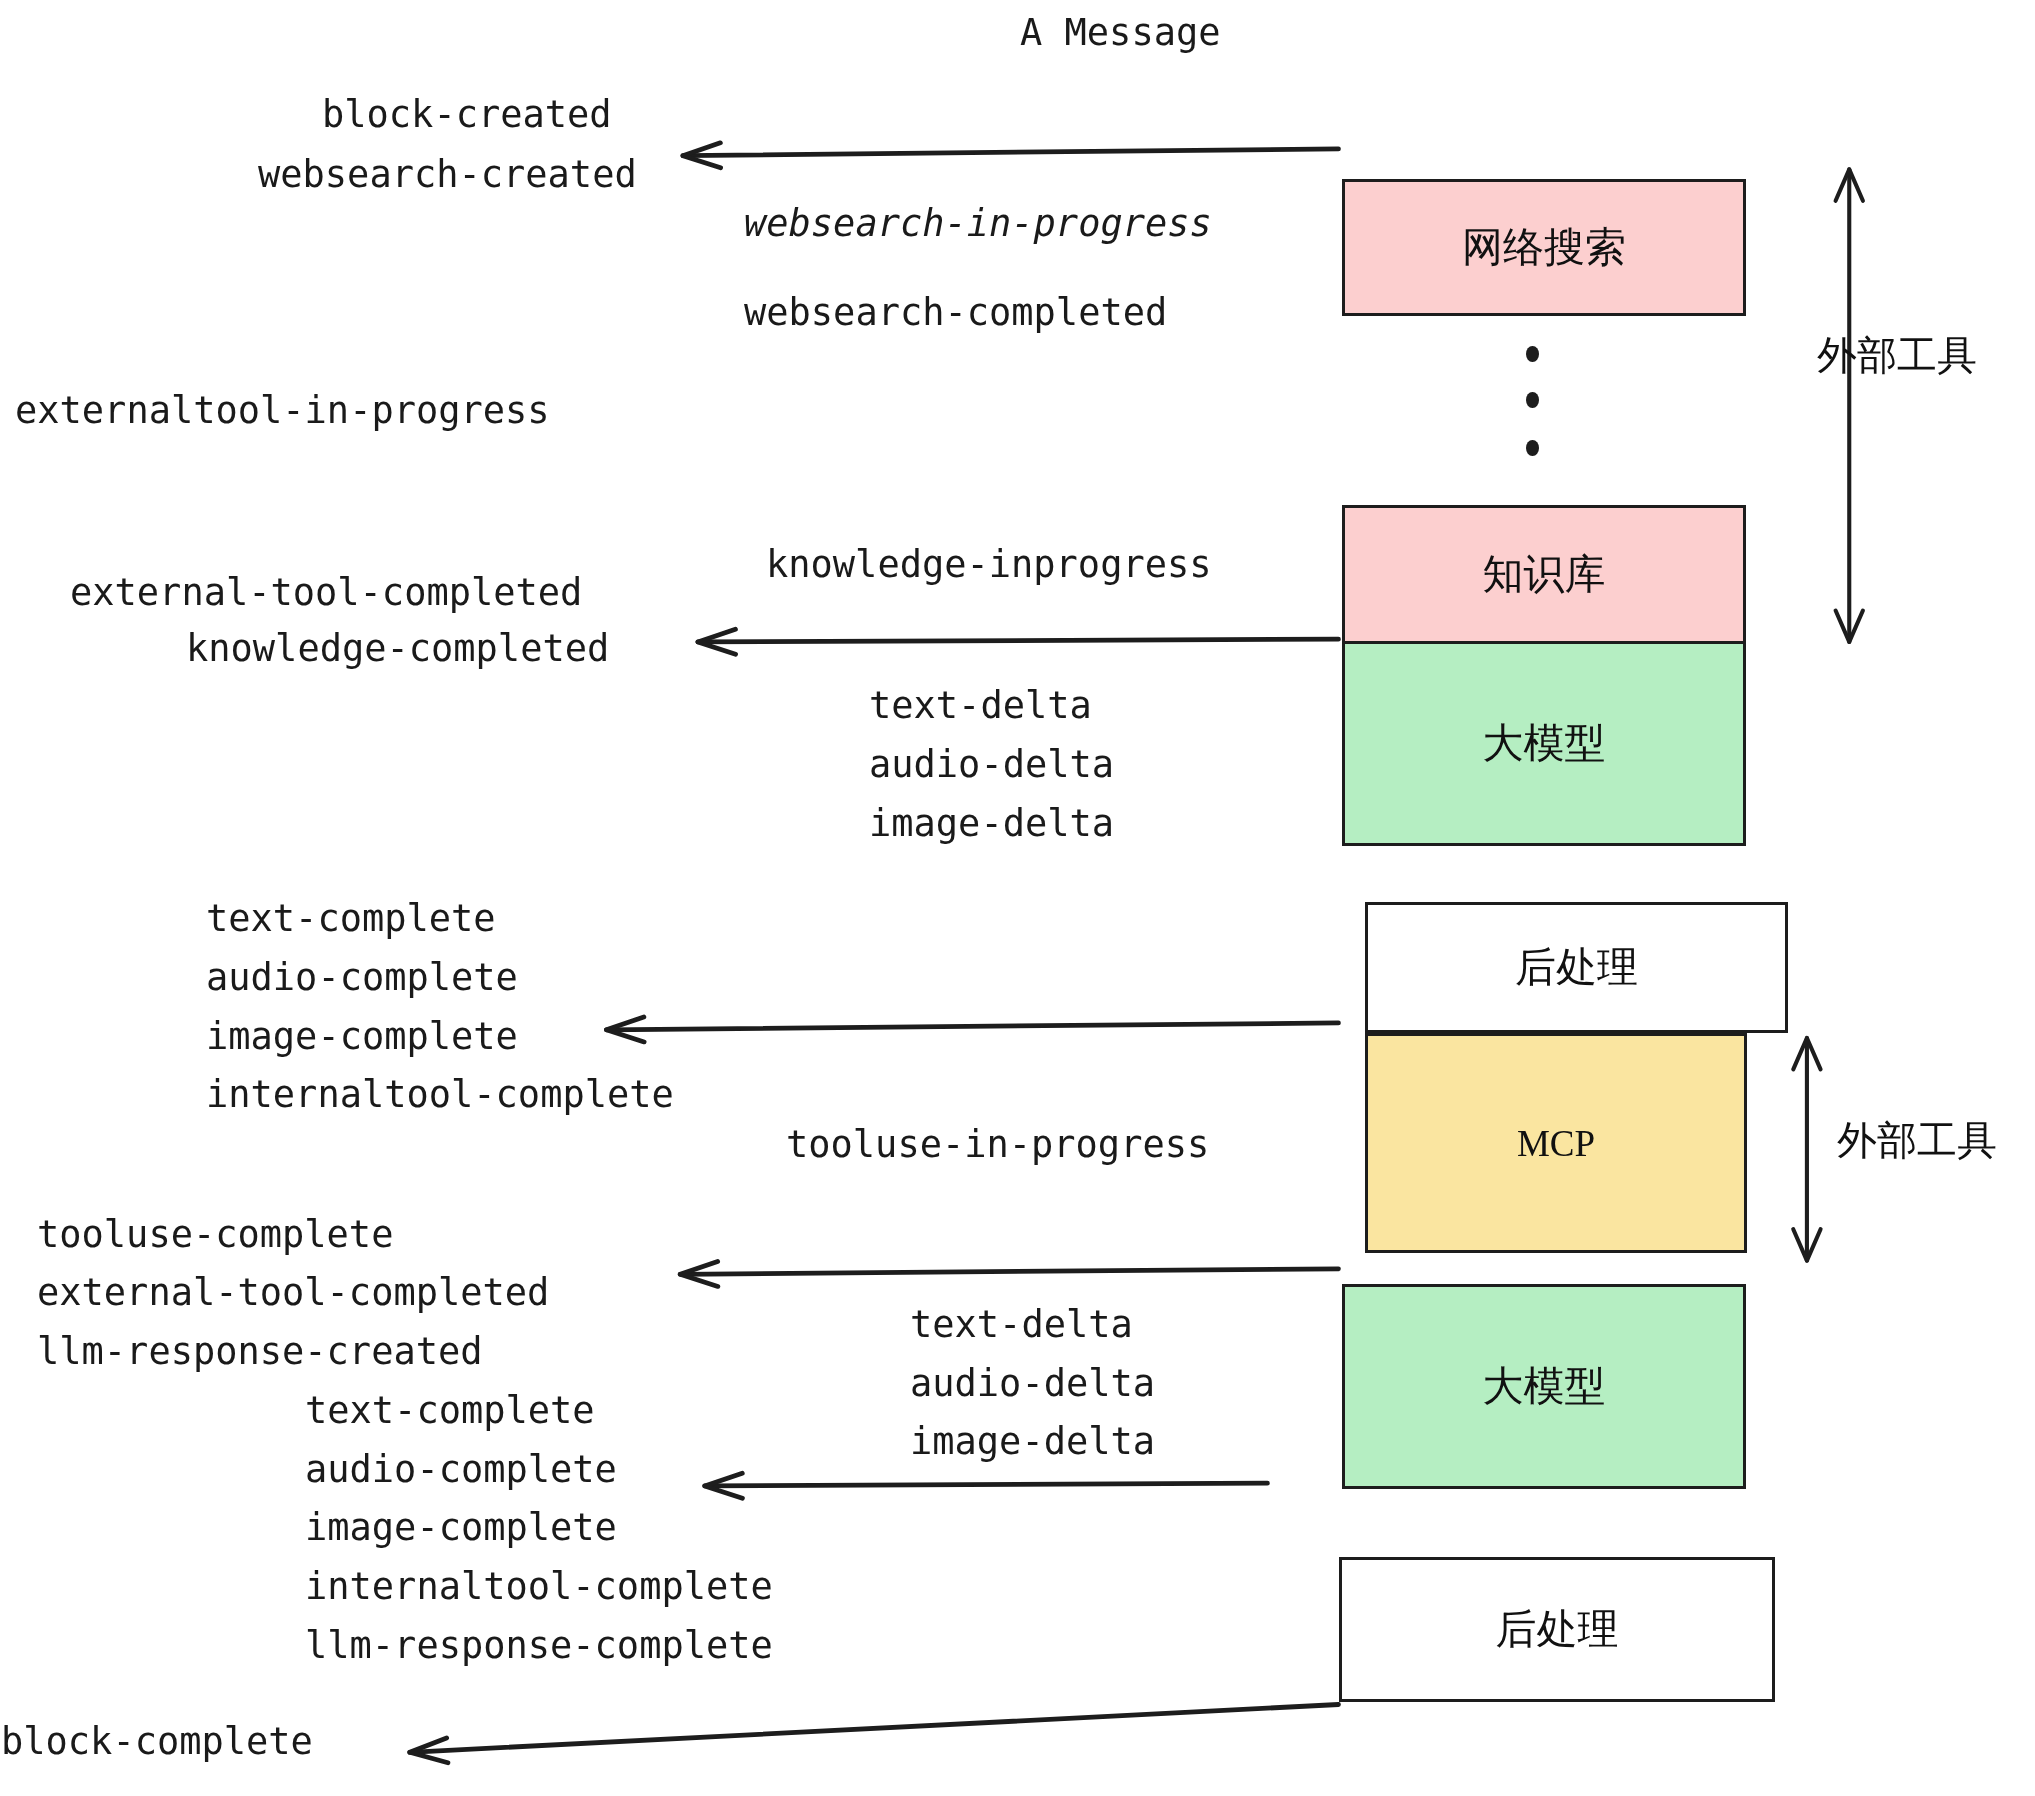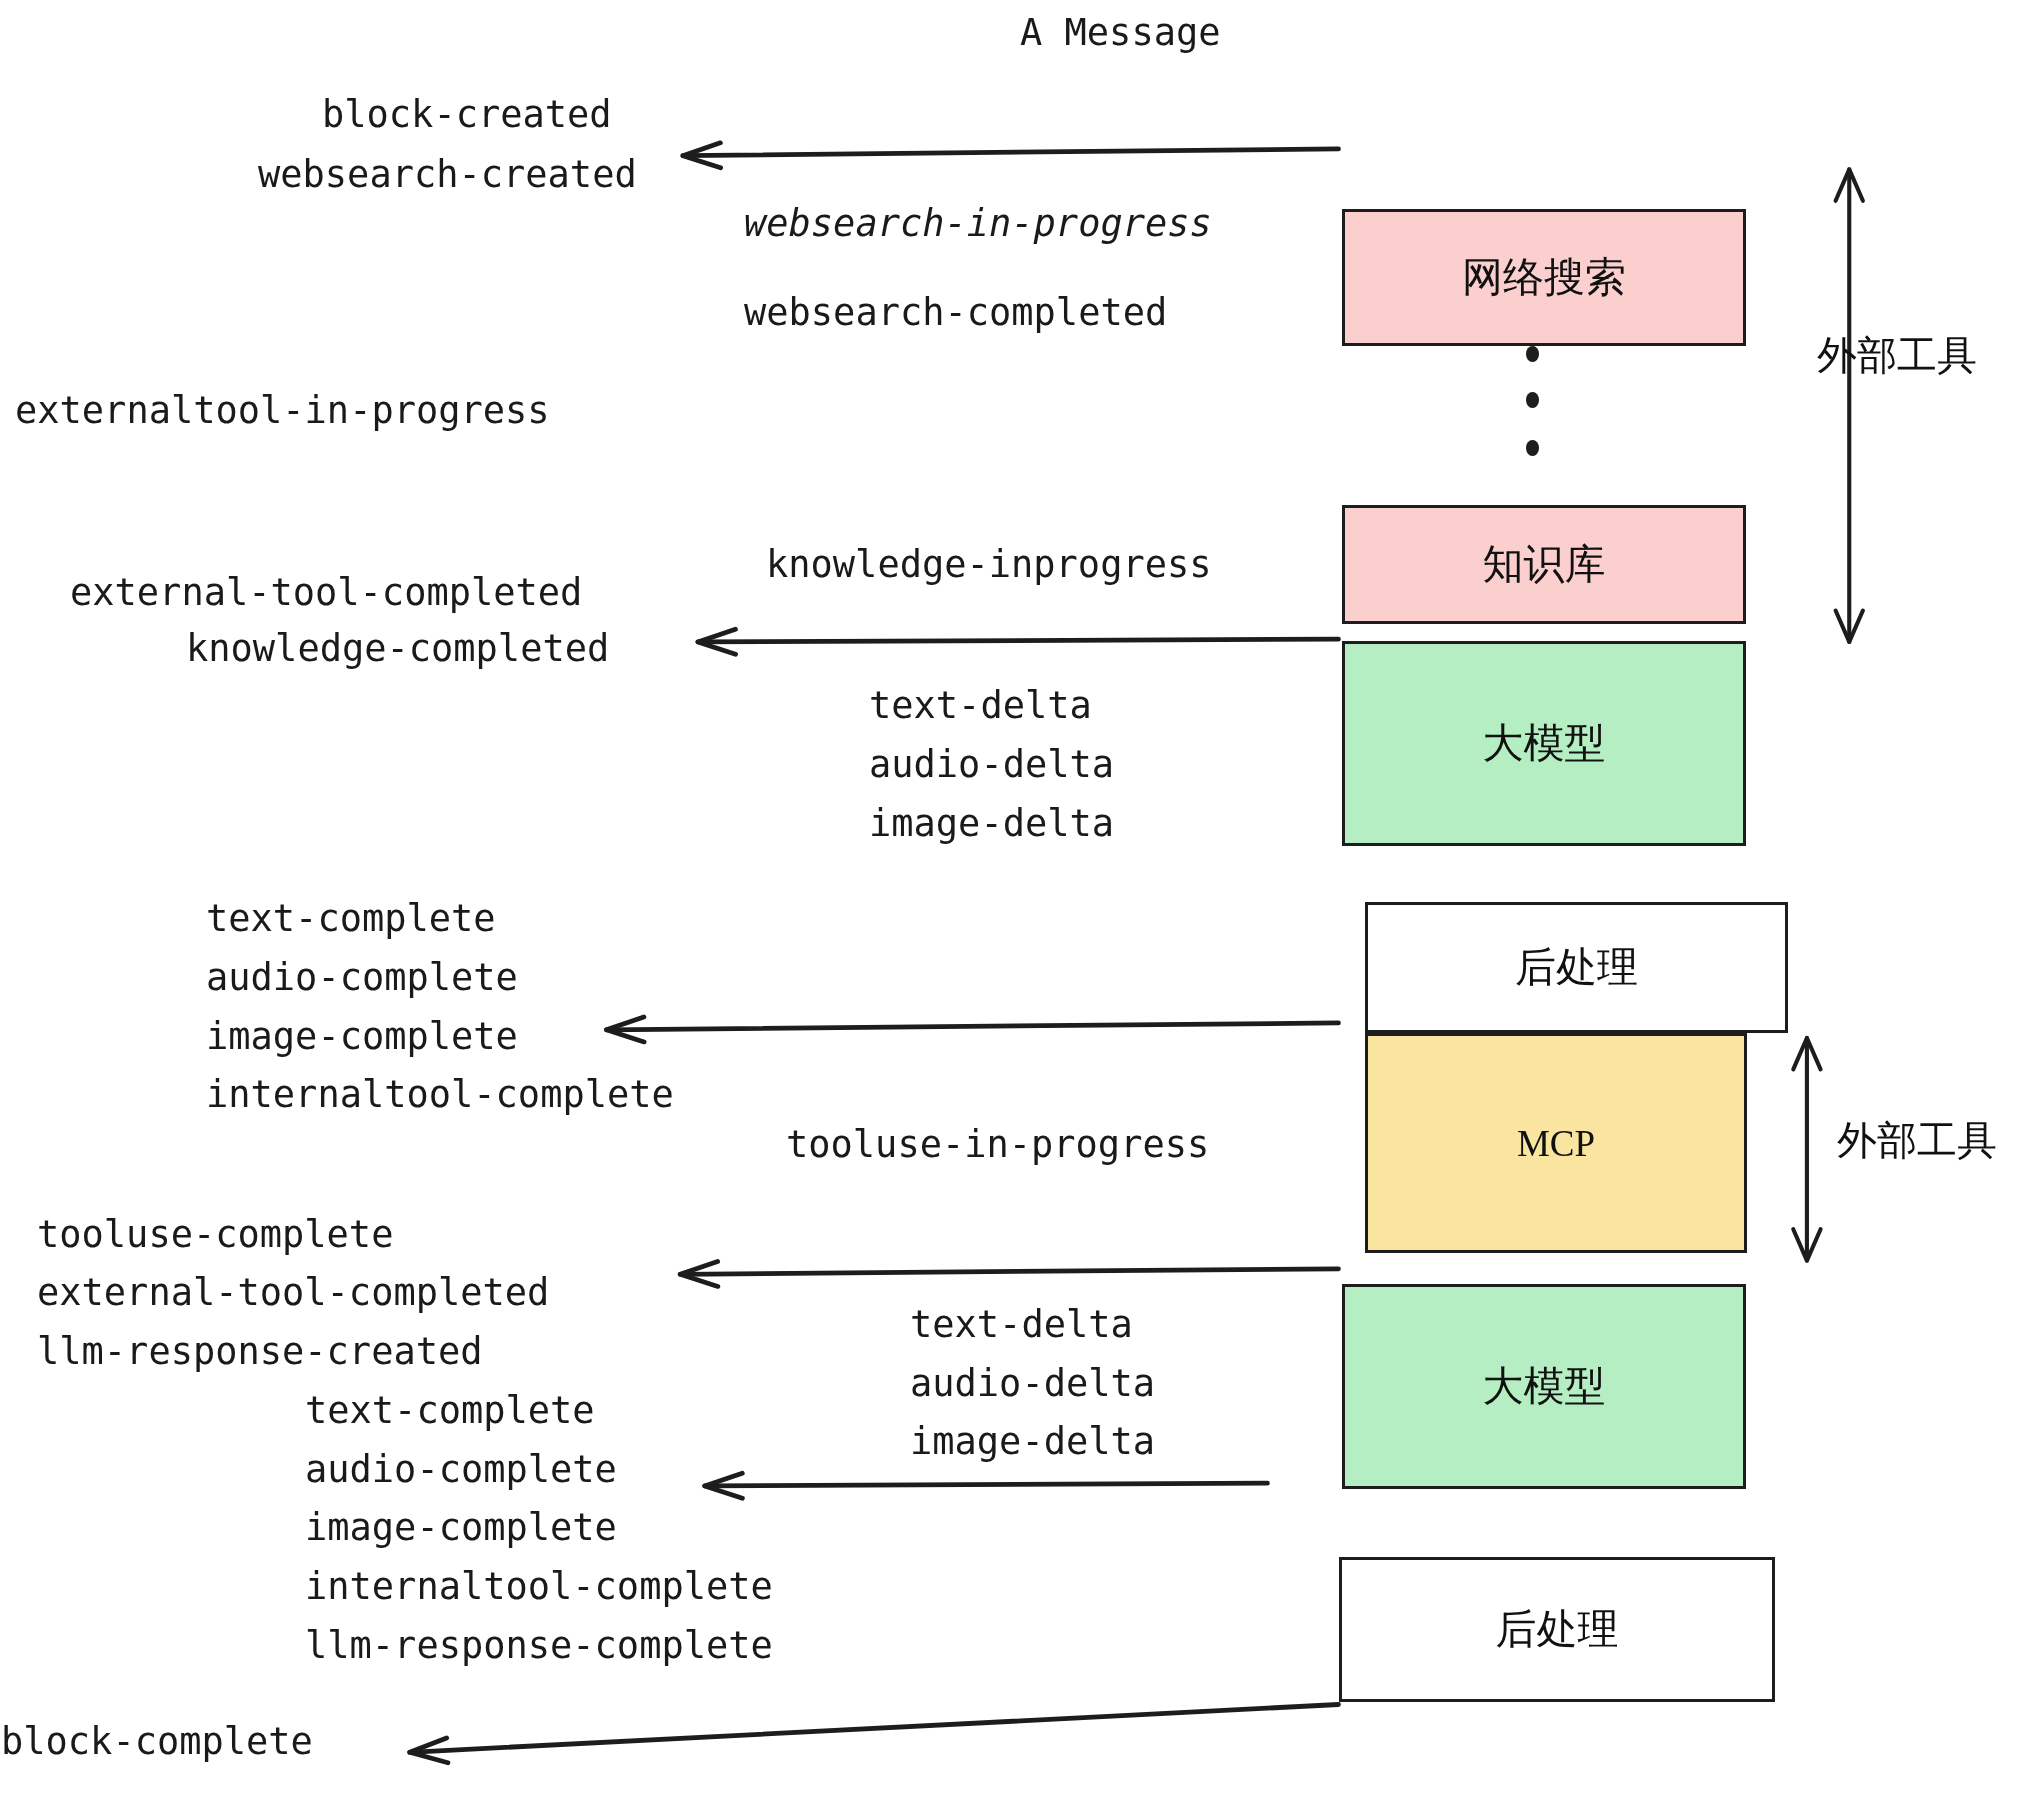--- a/index.html
+++ b/index.html
@@ -56,22 +56,22 @@
         </g>
         <g>
           <line x1="2646" y1="1520" x2="2646" y2="1846"></line>
           <polyline points="2626,1566 2646,1520 2666,1566"></polyline>
           <polyline points="2626,1800 2646,1846 2666,1800"></polyline>
         </g>
       </g>
   </svg>
 
   <div id="boxes-layer">
-      <div class="box" style="left: 1342px; top: 179px; width: 404px; height: 137px; background: rgb(252, 207, 207); border-color: rgb(29, 29, 29); margin-top: 30px;">网络搜索</div>
-      <div class="box" style="left: 1342px; top: 505px; width: 404px; height: 119px; background: rgb(252, 207, 207); border-color: rgb(29, 29, 29);">知识库</div>
+      <div class="box" style="left: 1342px; top: 179px; width: 404px; height: 137px; background: rgb(252, 207, 207); border-color: rgb(29, 29, 29);">网络搜索</div>
+      <div class="box" style="left: 1342px; top: 505px; width: 404px; height: 139px; background: rgb(252, 207, 207); border-color: rgb(29, 29, 29);">知识库</div>
       <div class="box" style="left: 1342px; top: 641px; width: 404px; height: 205px; background: rgb(181, 238, 194); border-color: rgb(29, 29, 29);">大模型</div>
       <div class="box" style="left: 1365px; top: 902px; width: 423px; height: 131px; background: rgb(255, 255, 255); border-color: rgb(29, 29, 29);">后处理</div>
       <div class="box mono" style="left: 1365px; top: 1033px; width: 382px; height: 220px; background: rgb(250, 229, 160); border-color: rgb(29, 29, 29);">MCP</div>
       <div class="box" style="left: 1342px; top: 1284px; width: 404px; height: 205px; background: rgb(181, 238, 194); border-color: rgb(29, 29, 29);">大模型</div>
       <div class="box" style="left: 1339px; top: 1557px; width: 436px; height: 145px; background: rgb(255, 255, 255); border-color: rgb(29, 29, 29);">后处理</div>
     </div>
   <div id="dots-layer">
       <div class="dot" style="left: 1526px; top: 346px;"></div>
       <div class="dot" style="left: 1526px; top: 392px;"></div>
       <div class="dot" style="left: 1526px; top: 440px;"></div>

